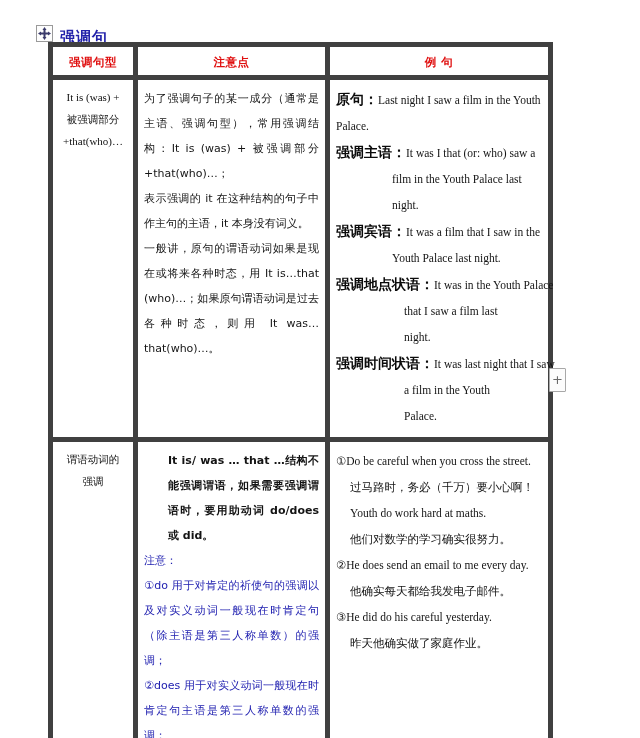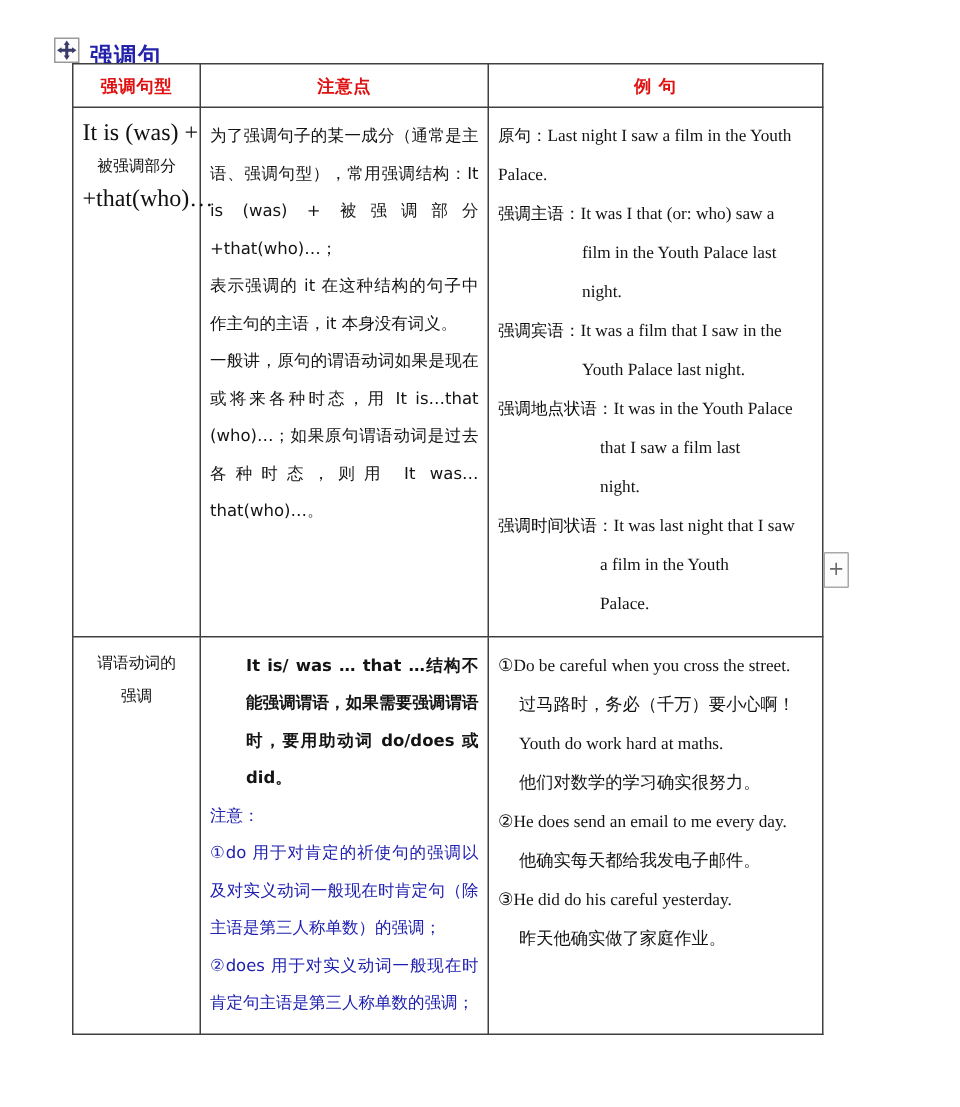--- a/index.html
+++ b/index.html
@@ -67,21 +67,21 @@
   table.grammar {
     position: absolute;
     left: 48px;
     top: 42px;
     width: 500px;
     border-collapse: collapse;
     table-layout: fixed;
     background: #ffffff;
   }
   table.grammar td, table.grammar th {
-    border: 1px solid #404040;
+    border: 5px solid #404040;
     vertical-align: top;
     padding: 6px 6px 8px 6px;
     box-sizing: border-box;
   }
   col.c1 { width: 85px; }
   col.c2 { width: 192px; }
   col.c3 { width: 223px; }
 
   
   tr.head td {
@@ -104,21 +104,21 @@
     vertical-align: middle;
     font-family: "DejaVu Sans", "Liberation Sans", sans-serif;
     font-size: 10.5px;
     color: #111;
     line-height: 22px;
     padding: 4px 3px;
   }
   td.typecell .ln { display: block; white-space: nowrap; }
   td.typecell .en {
     font-family: "Liberation Serif", "DejaVu Serif", serif;
-    font-size: 16px;
+    font-size: 11px;
   }
 
   
   .p {
     font-size: 11px;
     line-height: 25px;
     color: #141414;
     margin: 0;
     font-family: "DejaVu Sans", "Liberation Sans", sans-serif;
     text-align: justify;
@@ -132,22 +132,22 @@
   .ex {
     font-family: "Liberation Serif", "DejaVu Serif", serif;
     font-size: 11.5px;
     line-height: 26px;
     color: #141414;
     margin: 0;
     white-space: nowrap;
   }
   .ex .lbl {
     font-family: "DejaVu Sans", "Liberation Sans", sans-serif;
-    font-weight: normal;
-    font-size: 11px;
+    font-weight: bold;
+    font-size: 14px;
     color: #0b0b0b;
   }
   .ex.i2 { padding-left: 56px; }
   .ex.i3 { padding-left: 68px; }
   .ex.c-ind { padding-left: 14px; }
 
   
   .watermark {
     position: absolute;
     left: 150px;

